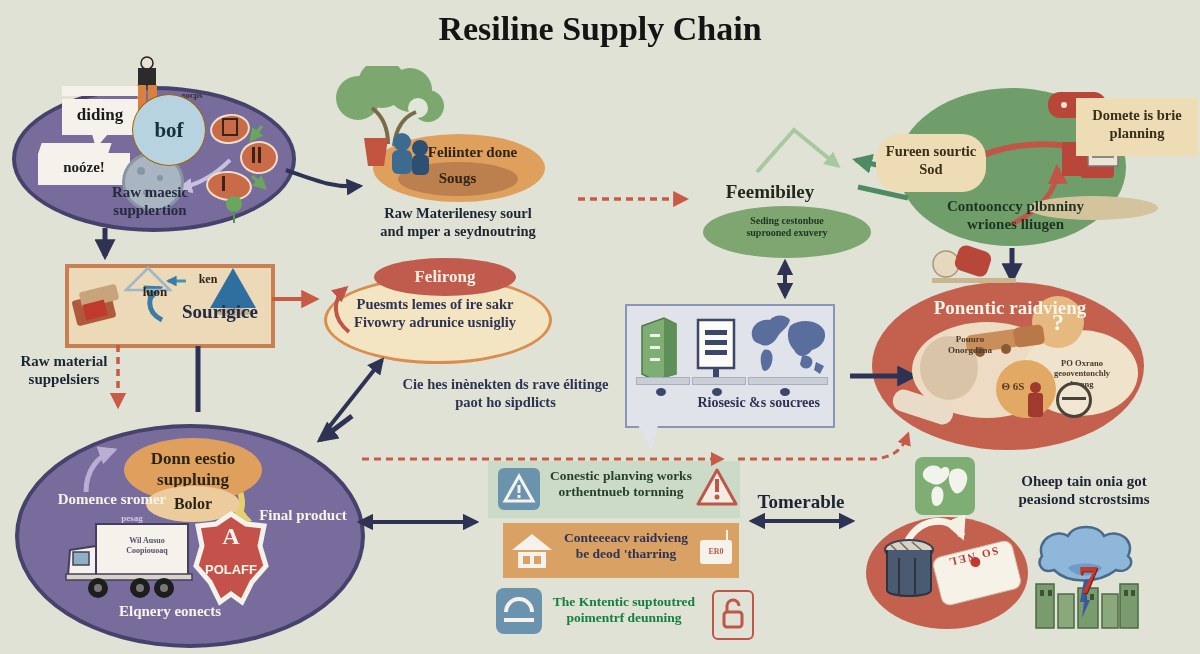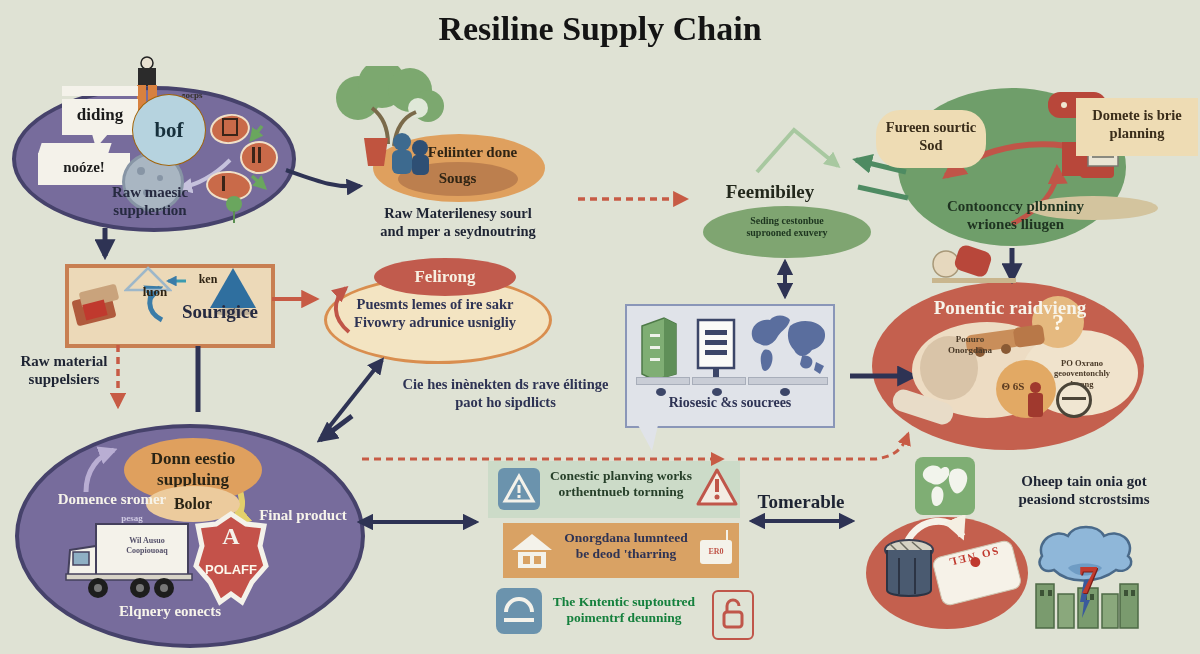--- a/index.html
+++ b/index.html
@@ -184,21 +184,21 @@
     <rect x="48" y="48" width="30" height="28" fill="#e9e4d4" stroke="#7a7a72" stroke-width="1.5"></rect>
     <line x1="52" y1="55" x2="74" y2="55" stroke="#8a8a80" stroke-width="2"></line>
     <line x1="52" y1="61" x2="74" y2="61" stroke="#8a8a80" stroke-width="2"></line>
     <line x1="52" y1="67" x2="74" y2="67" stroke="#8a8a80" stroke-width="2"></line>
   </svg>
   <svg class="abs" style="left:930px;top:240px;" width="90" height="44">
     <circle cx="16" cy="24" r="13" fill="#e6d8be" stroke="#a89878" stroke-width="1.5"></circle>
     <rect x="26" y="8" width="34" height="26" rx="8" fill="#b8473a" transform="rotate(18 43 21)"></rect>
     <rect x="2" y="38" width="84" height="5" fill="#c9b68e"></rect>
   </svg>
-  <div class="abs" style="left:876px;top:110px;width:110px;height:58px;background:#eedcb4;border-radius:24px;">
+  <div class="abs" style="left:876px;top:134px;width:110px;height:58px;background:#eedcb4;border-radius:24px;">
     <div class="t" style="font-size:14.5px;color:#3a2d1a;padding-top:9px;">Fureen sourtic
 Sod</div>
   </div>
   <div class="abs" style="left:1076px;top:98px;width:122px;height:58px;background:#eedcb4;">
     <div class="t" style="font-size:14.5px;color:#3a2d1a;padding-top:9px;">Domete is brie
 planning</div>
   </div>
   <div class="abs t" style="left:928px;top:197px;width:175px;font-size:15px;color:#1e3320;">Contoonccy plbnniny
 wriones lliugen</div>
 
@@ -244,21 +244,21 @@
     <path d="M46,16 C56,8 74,10 80,20 C84,30 76,38 68,40 C62,48 54,48 50,40 C44,34 42,24 46,16 Z" fill="#5a6e9e"></path>
     <path d="M58,46 C64,44 70,48 68,54 C66,60 58,60 56,54 Z" fill="#5a6e9e"></path>
     <path d="M72,52 l8,4 l-4,8 l-6,-4 Z" fill="#5a6e9e"></path>
   </svg>
   <div class="abs" style="left:636px;top:377px;width:52px;height:6px;background:#c9cdd6;border:1px solid #a8aeba;"></div>
   <div class="abs" style="left:692px;top:377px;width:52px;height:6px;background:#c9cdd6;border:1px solid #a8aeba;"></div>
   <div class="abs" style="left:748px;top:377px;width:78px;height:6px;background:#c9cdd6;border:1px solid #a8aeba;"></div>
   <div class="abs ell" style="left:656px;top:388px;width:10px;height:8px;background:#3c4668;"></div>
   <div class="abs ell" style="left:712px;top:388px;width:10px;height:8px;background:#3c4668;"></div>
   <div class="abs ell" style="left:780px;top:388px;width:10px;height:8px;background:#3c4668;"></div>
-  <div class="abs t" style="left:640px;top:394px;width:180px;font-size:14px;color:#2e3354;">Riosesic &amp;s soucrees</div>
+  <div class="abs t" style="left:640px;top:394px;width:180px;font-size:14px;color:#2e3354;text-align:right;">Riosesic &amp;s soucrees</div>
 
   <div class="abs ell" style="left:912px;top:322px;width:150px;height:96px;background:#eddcc3;"></div>
   <div class="abs ell" style="left:1022px;top:330px;width:116px;height:86px;background:#f0e3cc;"></div>
   <div class="abs ell" style="left:1032px;top:296px;width:52px;height:52px;background:#e5b97f;">
     <div class="t" style="font-size:24px;color:#fdf8ec;line-height:52px;">?</div>
   </div>
   <div class="abs ell" style="left:996px;top:360px;width:60px;height:58px;background:#e2a964;"></div>
   <div class="abs ell" style="left:920px;top:336px;width:58px;height:64px;background:#d9c4a8;"></div>
   <div class="abs" style="left:892px;top:396px;width:62px;height:22px;background:#e8dcc8;border-radius:10px;transform:rotate(18deg);"></div>
   <svg class="abs" style="left:958px;top:318px;" width="110" height="40">
@@ -327,21 +327,21 @@
     <rect x="20" y="13" width="4" height="13" fill="#c0564a"></rect>
       <circle cx="22" cy="31" r="2.5" fill="#c0564a"></circle>
   </svg>
 
   <svg class="abs" style="left:510px;top:530px;" width="44" height="42">
     <polygon points="22,4 42,20 2,20" fill="#f4f2ea"></polygon>
     <rect x="8" y="22" width="28" height="16" fill="#f4f2ea"></rect>
     <rect x="13" y="26" width="7" height="8" fill="#d9a264"></rect>
       <rect x="24" y="26" width="7" height="8" fill="#d9a264"></rect>
   </svg>
-  <div class="abs t" style="left:556px;top:530px;width:140px;font-size:13.5px;color:#2e3354;">Onorgdana lumnteed
+  <div class="abs t" style="left:556px;top:530px;width:140px;font-size:13.5px;color:#2e3354;">Conteeeacv raidvieng
 be deod 'tharring</div>
   <div class="abs" style="left:700px;top:540px;width:32px;height:24px;background:#f4f2ea;border-radius:3px;">
     <div class="abs" style="left:26px;top:-10px;width:2px;height:10px;background:#f4f2ea;"></div>
     <div class="t" style="font-size:8px;color:#c0564a;line-height:24px;">ER0</div>
   </div>
 
   <div class="abs" style="left:496px;top:588px;width:46px;height:46px;background:#6b93ad;border-radius:8px;">
     <svg width="46" height="46">
       <path d="M10,24 A13,13 0 0 1 36,24" fill="none" stroke="#f4f2ea" stroke-width="4"></path>
       <line x1="8" y1="32" x2="38" y2="32" stroke="#f4f2ea" stroke-width="4"></line>

